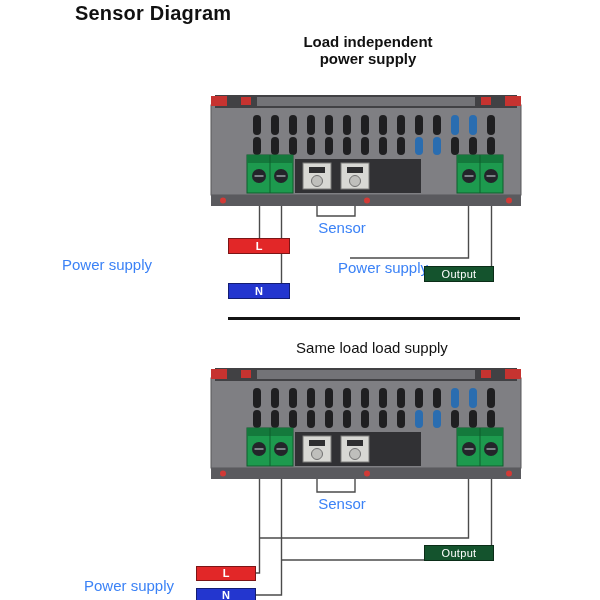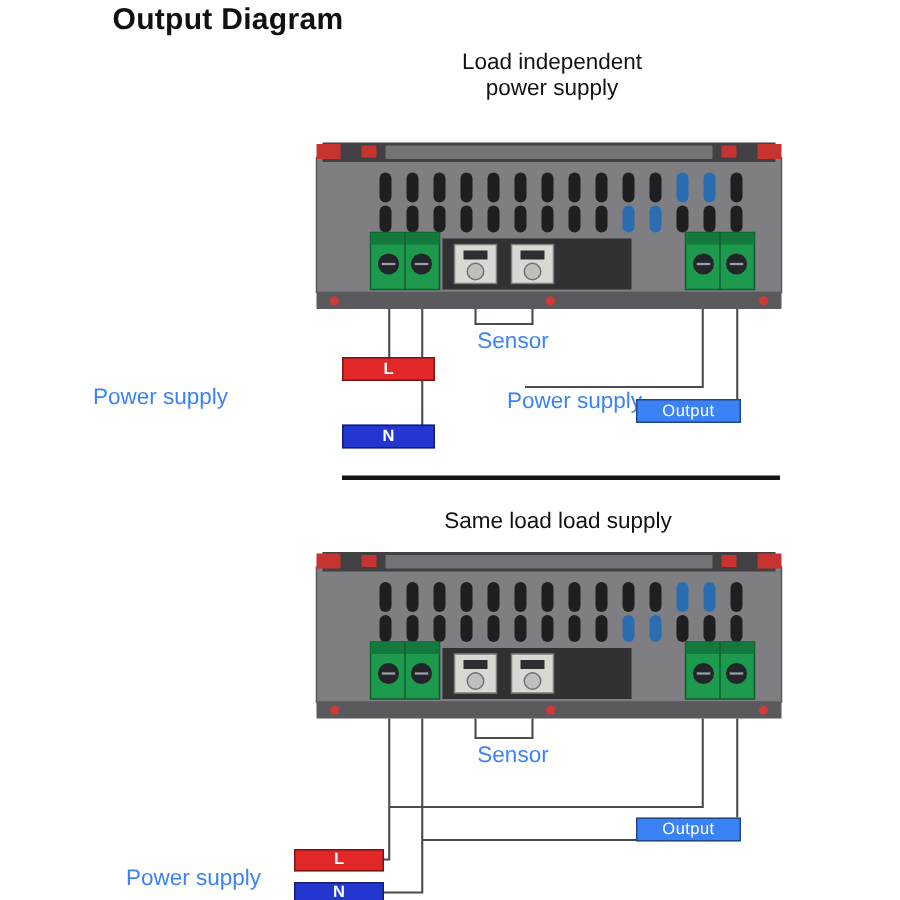--- a/index.html
+++ b/index.html
@@ -3,34 +3,34 @@
 <meta charset="utf-8">
 <style>
   html,body{margin:0;padding:0;background:#fff;}
   .canvas{
     position:relative;width:600px;height:600px;background:#ffffff;
     overflow:hidden;font-family:"Liberation Sans",sans-serif;color:#111;
   }
   .art{position:absolute;left:0;top:0;}
   .page-title{position:absolute;left:75px;top:2px;margin:0;font-size:20px;font-weight:700;letter-spacing:0.2px;color:#111;}
   .sec-heading{position:absolute;text-align:center;font-size:15px;font-weight:500;line-height:17px;color:#111;}
-  .sec-heading.top{left:268px;top:33px;width:200px;}
+  .sec-heading.top{left:268px;top:33px;width:200px;font-weight:bold;}
   .sec-heading.bottom{left:262px;top:339px;width:220px;}
   .lbl{position:absolute;font-size:15px;font-weight:400;color:#3b82f6;white-space:nowrap;}
   .lbl.center{text-align:center;}
   .sensor-top{left:302px;top:219px;width:80px;}
   .sensor-bottom{left:302px;top:495px;width:80px;}
   .ps-left-top{left:62px;top:256px;}
   .ps-mid-top{left:338px;top:259px;}
   .ps-left-bottom{left:84px;top:577px;}
   .tagbox{position:absolute;display:flex;align-items:center;justify-content:center;
     color:#fff;font-weight:700;font-size:11px;line-height:1;border:1px solid rgba(0,0,0,0.45);box-sizing:border-box;}
   .tag-live{background:#e22728;}
   .tag-neutral{background:#2336cf;}
-  .tag-output{background:#3b82f6;font-weight:400;letter-spacing:0.3px;}
+  .tag-output{background:#14532d;font-weight:400;letter-spacing:0.3px;}
   .l-top{left:228px;top:238px;width:62px;height:16px;}
   .n-top{left:228px;top:283px;width:62px;height:16px;}
   .out-top{left:424px;top:266px;width:70px;height:16px;}
   .l-bottom{left:196px;top:566px;width:60px;height:15px;}
   .n-bottom{left:196px;top:588px;width:60px;height:14px;}
   .out-bottom{left:424px;top:545px;width:70px;height:16px;}
   .divider{position:absolute;left:228px;top:317px;width:292px;height:3px;background:#141414;}
 </style>
 </head>
 <body>
@@ -137,21 +137,21 @@
     <g fill="none" stroke="#4b4b4b" stroke-width="1.4">
       <path d="M259.5 479 V573 H256"></path>
       <path d="M281.5 479 V595 H256"></path>
       <path d="M317 479 V492 H355 V479"></path>
       <path d="M468.5 479 V538 H259.5"></path>
       <path d="M281.5 560 H424"></path>
       <path d="M491.5 479 V545"></path>
     </g>
   </svg>
 
-  <h1 class="page-title">Output Diagram</h1>
+  <h1 class="page-title">Sensor Diagram</h1>
 
   <div class="sec-heading top">
     <div>Load independent</div>
     <div>power supply</div>
   </div>
 
   <div class="lbl center sensor-top">Sensor</div>
   <div class="lbl ps-left-top">Power supply</div>
   <div class="tagbox tag-live l-top">L</div>
   <div class="tagbox tag-neutral n-top">N</div>

